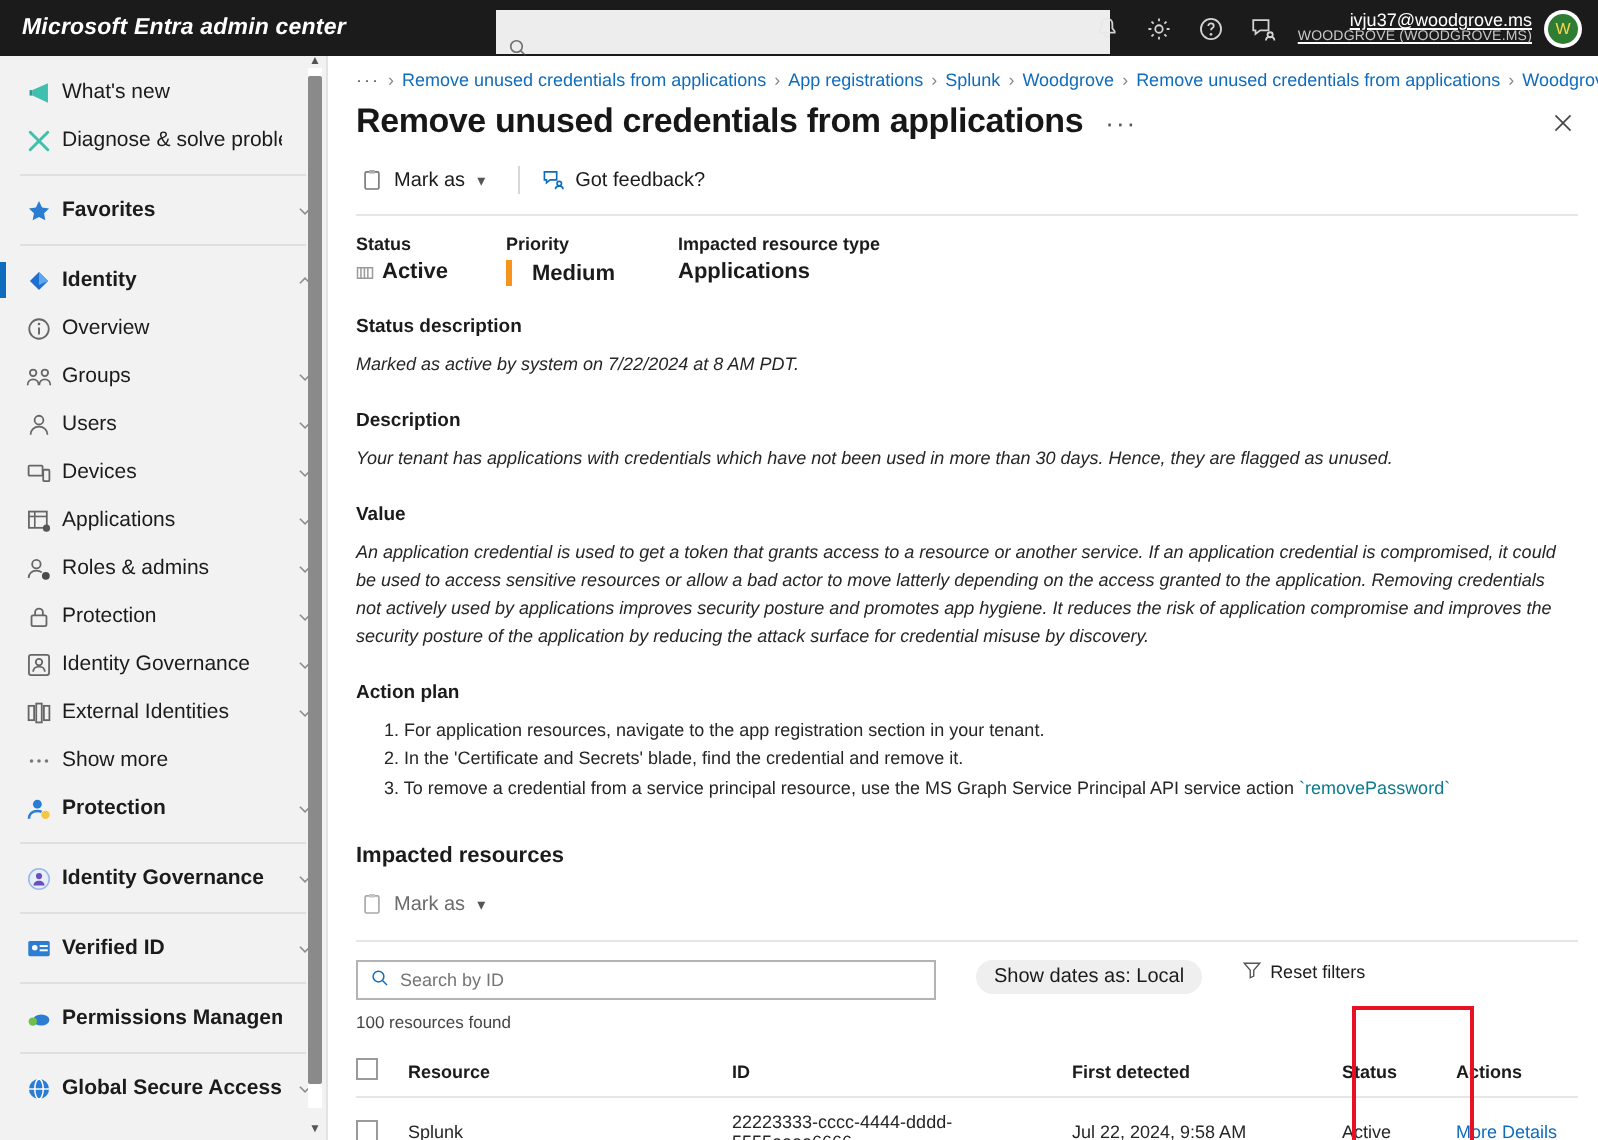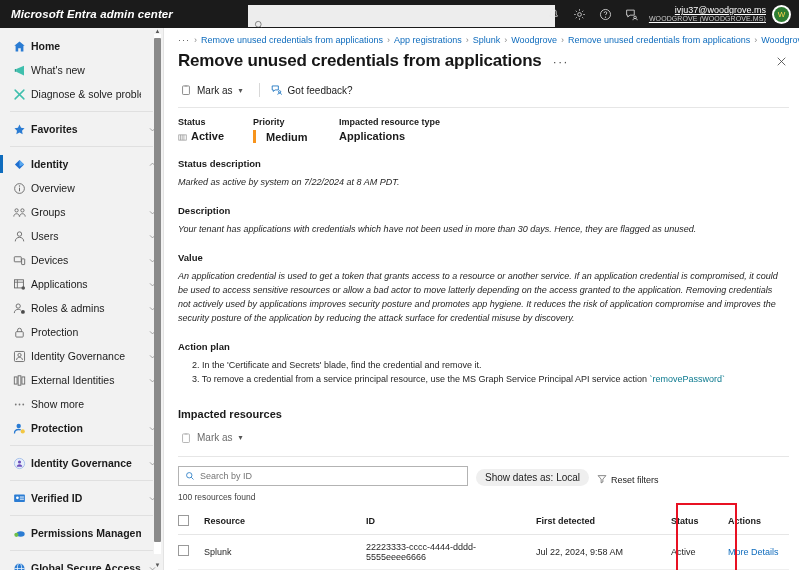--- a/index.html
+++ b/index.html
@@ -106,21 +106,21 @@
   .sect { padding: 0 12px 0 14px; }
   .sh { font-size: 9.5px; font-weight: 700; color: #1b1b1b; margin-top: 15px; }
   .sp { font-size: 9px; color: #262626; line-height: 1.55; margin-top: 7px; font-style: italic; }
   .steps { margin-top: 6px; padding-left: 14px; }
   .steps li { font-size: 9px; color: #262626; line-height: 1.62; list-style: none; }
   .code { color: #0c7a8f; }
 
   .impacted-h { font-size: 11px; font-weight: 700; color: #1b1b1b; margin-top: 21px; }
   .hr2 { height: 1px; background: #e6e6e6; margin: 9px 10px 0 14px; }
 
-  .filterrow { display: flex; align-items: flex-end; padding: 9px 0 0 14px; gap: 8px; }
+  .filterrow { display: flex; align-items: flex-start; padding: 9px 0 0 14px; gap: 20px; }
   .searchbox {
     width: 290px; height: 20px; border: 1px solid #b3b3b3; background: #fff;
     display: flex; align-items: center; gap: 5px; padding: 0 6px;
   }
   .searchbox input { border: 0; outline: 0; width: 100%; font-family: "Liberation Sans", sans-serif; font-size: 9px; color: #333; }
   .searchbox svg { width: 10px; height: 10px; flex: 0 0 auto; }
   .pill { background: #efefef; border-radius: 11px; padding: 3px 9px; font-size: 10px; color: #1b1b1b; white-space: nowrap; }
   .resetf { display: flex; align-items: center; gap: 4px; font-size: 9px; color: #1b1b1b; white-space: nowrap; }
   .resetf svg { width: 10px; height: 10px; }
   .found { font-size: 8.5px; color: #444; padding: 6px 0 0 14px; }
@@ -193,29 +193,20 @@
     <div class="avatar">
       <div class="inner">W</div>
     </div>
   </div>
 </div>
 
 <div class="shell">
 
   <div class="sidebar">
     <div class="sb-scroll" id="sb-scroll">
-        <div class="navitem bold">
-          <span class="ico">
-            <svg viewBox="0 0 16 16">
-              <path d="M8 1.8 1.6 7h1.6v7h3.2v-4h3.2v4h3.2V7h1.6z" fill="#2b7cd3"></path>
-            </svg>
-          </span>
-          <span class="lbl">Home</span>
-          <span class="chev"></span>
-        </div>
         <div class="navitem">
           <span class="ico">
             <svg viewBox="0 0 16 16">
               <path d="M13.5 2 4 6.2v3.4L13.5 14z" fill="#3fbfad"></path>
               <path d="M4 6.2H2.2v3.4H4z" fill="#2a9d8f"></path>
             </svg>
           </span>
           <span class="lbl">What's new</span>
           <span class="chev"></span>
         </div>
@@ -565,20 +556,21 @@
       <div class="sp">Marked as active by system on 7/22/2024 at 8 AM PDT.</div>
 
       <div class="sh">Description</div>
       <div class="sp">Your tenant has applications with credentials which have not been used in more than 30 days. Hence, they are flagged as unused.</div>
 
       <div class="sh">Value</div>
       <div class="sp">An application credential is used to get a token that grants access to a resource or another service. If an application credential is compromised, it could be used to access sensitive resources or allow a bad actor to move latterly depending on the access granted to the application. Removing credentials not actively used by applications improves security posture and promotes app hygiene. It reduces the risk of application compromise and improves the security posture of the application by reducing the attack surface for credential misuse by discovery.</div>
 
       <div class="sh">Action plan</div>
       <ul class="steps" id="action-steps">
+          <li>1. For application resources, navigate to the app registration section in your tenant.</li>
           <li>2. In the 'Certificate and Secrets' blade, find the credential and remove it.</li>
           <li>3. To remove a credential from a service principal resource, use the MS Graph Service Principal API service action <span class="code">`removePassword`</span></li>
         </ul>
 
       <div class="impacted-h">Impacted resources</div>
     </div>
 
     <div class="cmdbar" style="padding-top:9px">
       <div class="cmdbtn">
         <svg viewBox="0 0 16 16">

